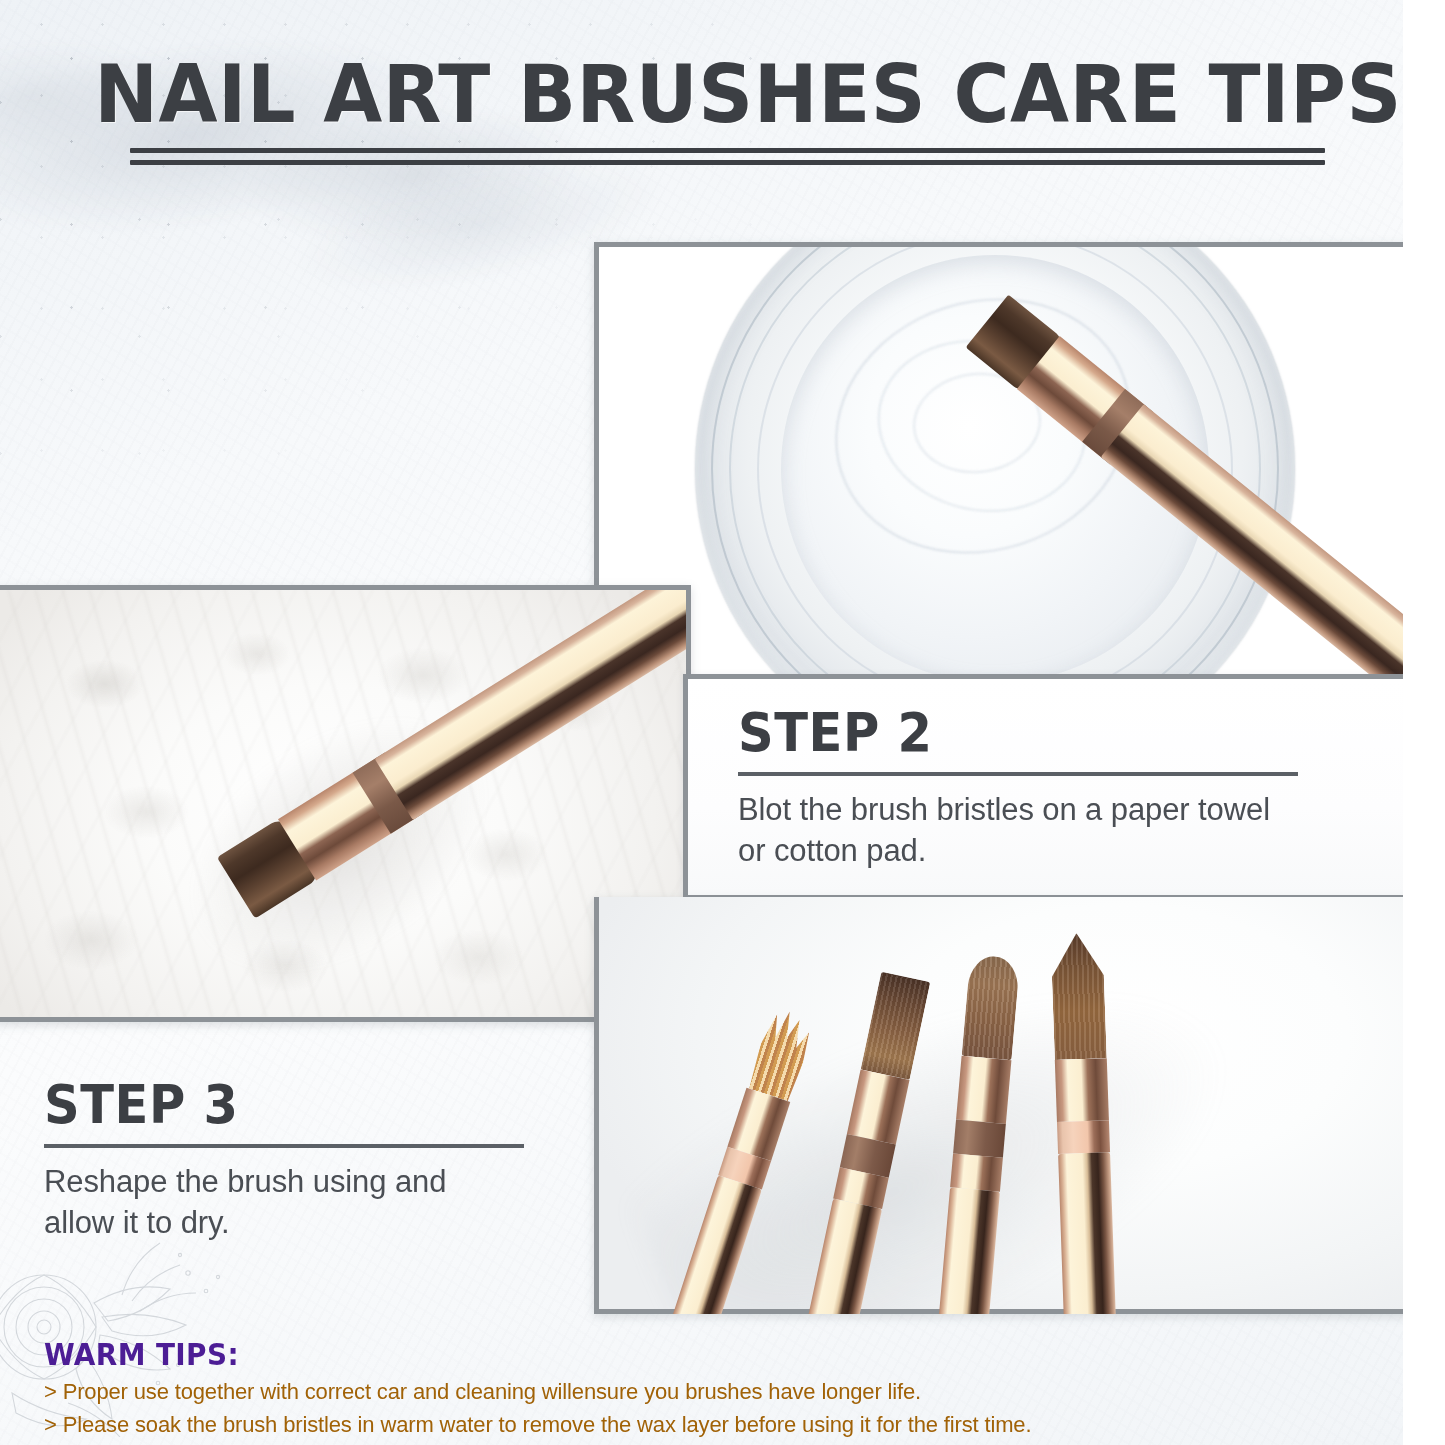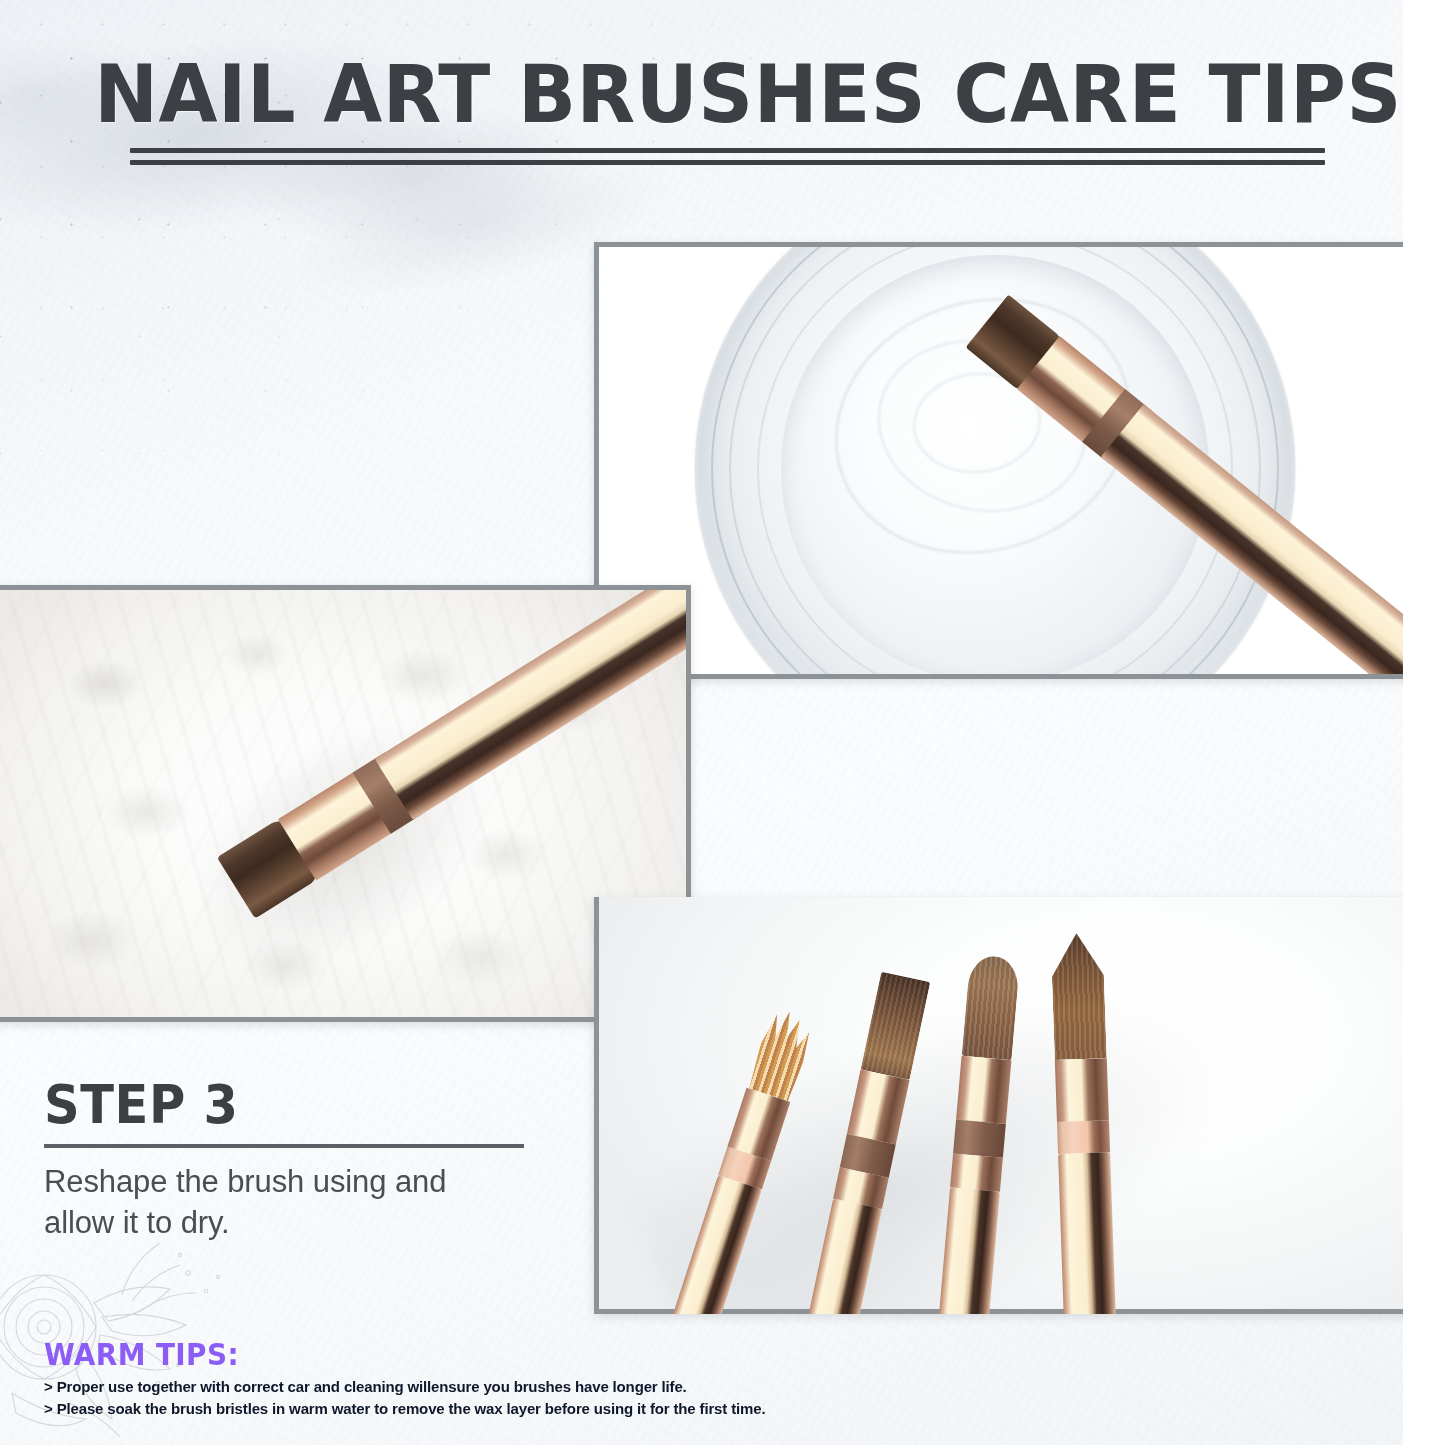--- a/index.html
+++ b/index.html
@@ -378,32 +378,31 @@
     position: absolute;
     left: 44px; top: 1336px;
     width: 1200px;
   }
   .warm-title {
     margin: 0 0 4px 0;
     font-family: "DejaVu Sans Condensed", "Liberation Sans Narrow", "Liberation Sans", sans-serif;
     font-weight: 700;
     font-size: 31px;
     letter-spacing: .4px;
-    color: #8b5cf6;
+    color: #4c1d95;
     transform: scaleX(1.0);
     transform-origin: left center;
   }
   .warm-line {
     margin: 0;
-    font-size: 15px;
+    font-size: 22px;
     line-height: 1.48;
-    color: #0f172a;
+    color: #a16207;
     letter-spacing: -0.15px;
     white-space: nowrap;
-    font-weight: bold;
   }
 </style>
 </head>
 <body>
 
 <div class="poster">
 
   <div class="bg-base"></div>
   <div class="bg-wash-a"></div>
   <div class="bg-wash-b"></div>
@@ -473,20 +472,27 @@
       <div class="towel-shadow"></div>
       <div class="brush" id="brush-towel">
         <div class="bristle"></div>
         <div class="ferrule"></div>
         <div class="band"></div>
         <div class="handle"></div>
       </div>
     </div>
   </div>
 
+  <div class="step2-card">
+    <div class="step-block" id="step-2">
+      <h2 class="step-head">STEP 2</h2>
+      <div class="step-rule"></div>
+      <p class="step-body">Blot the brush bristles on a paper towel or cotton pad.</p>
+    </div>
+  </div>
 
   <div class="step-block" id="step-3">
     <h2 class="step-head">STEP 3</h2>
     <div class="step-rule"></div>
     <p class="step-body">Reshape the brush using and allow it to dry.</p>
   </div>
 
   <div class="panel" id="panel-brushes">
     <div class="brushes-scene">
       <div class="brushes-shadow"></div>

